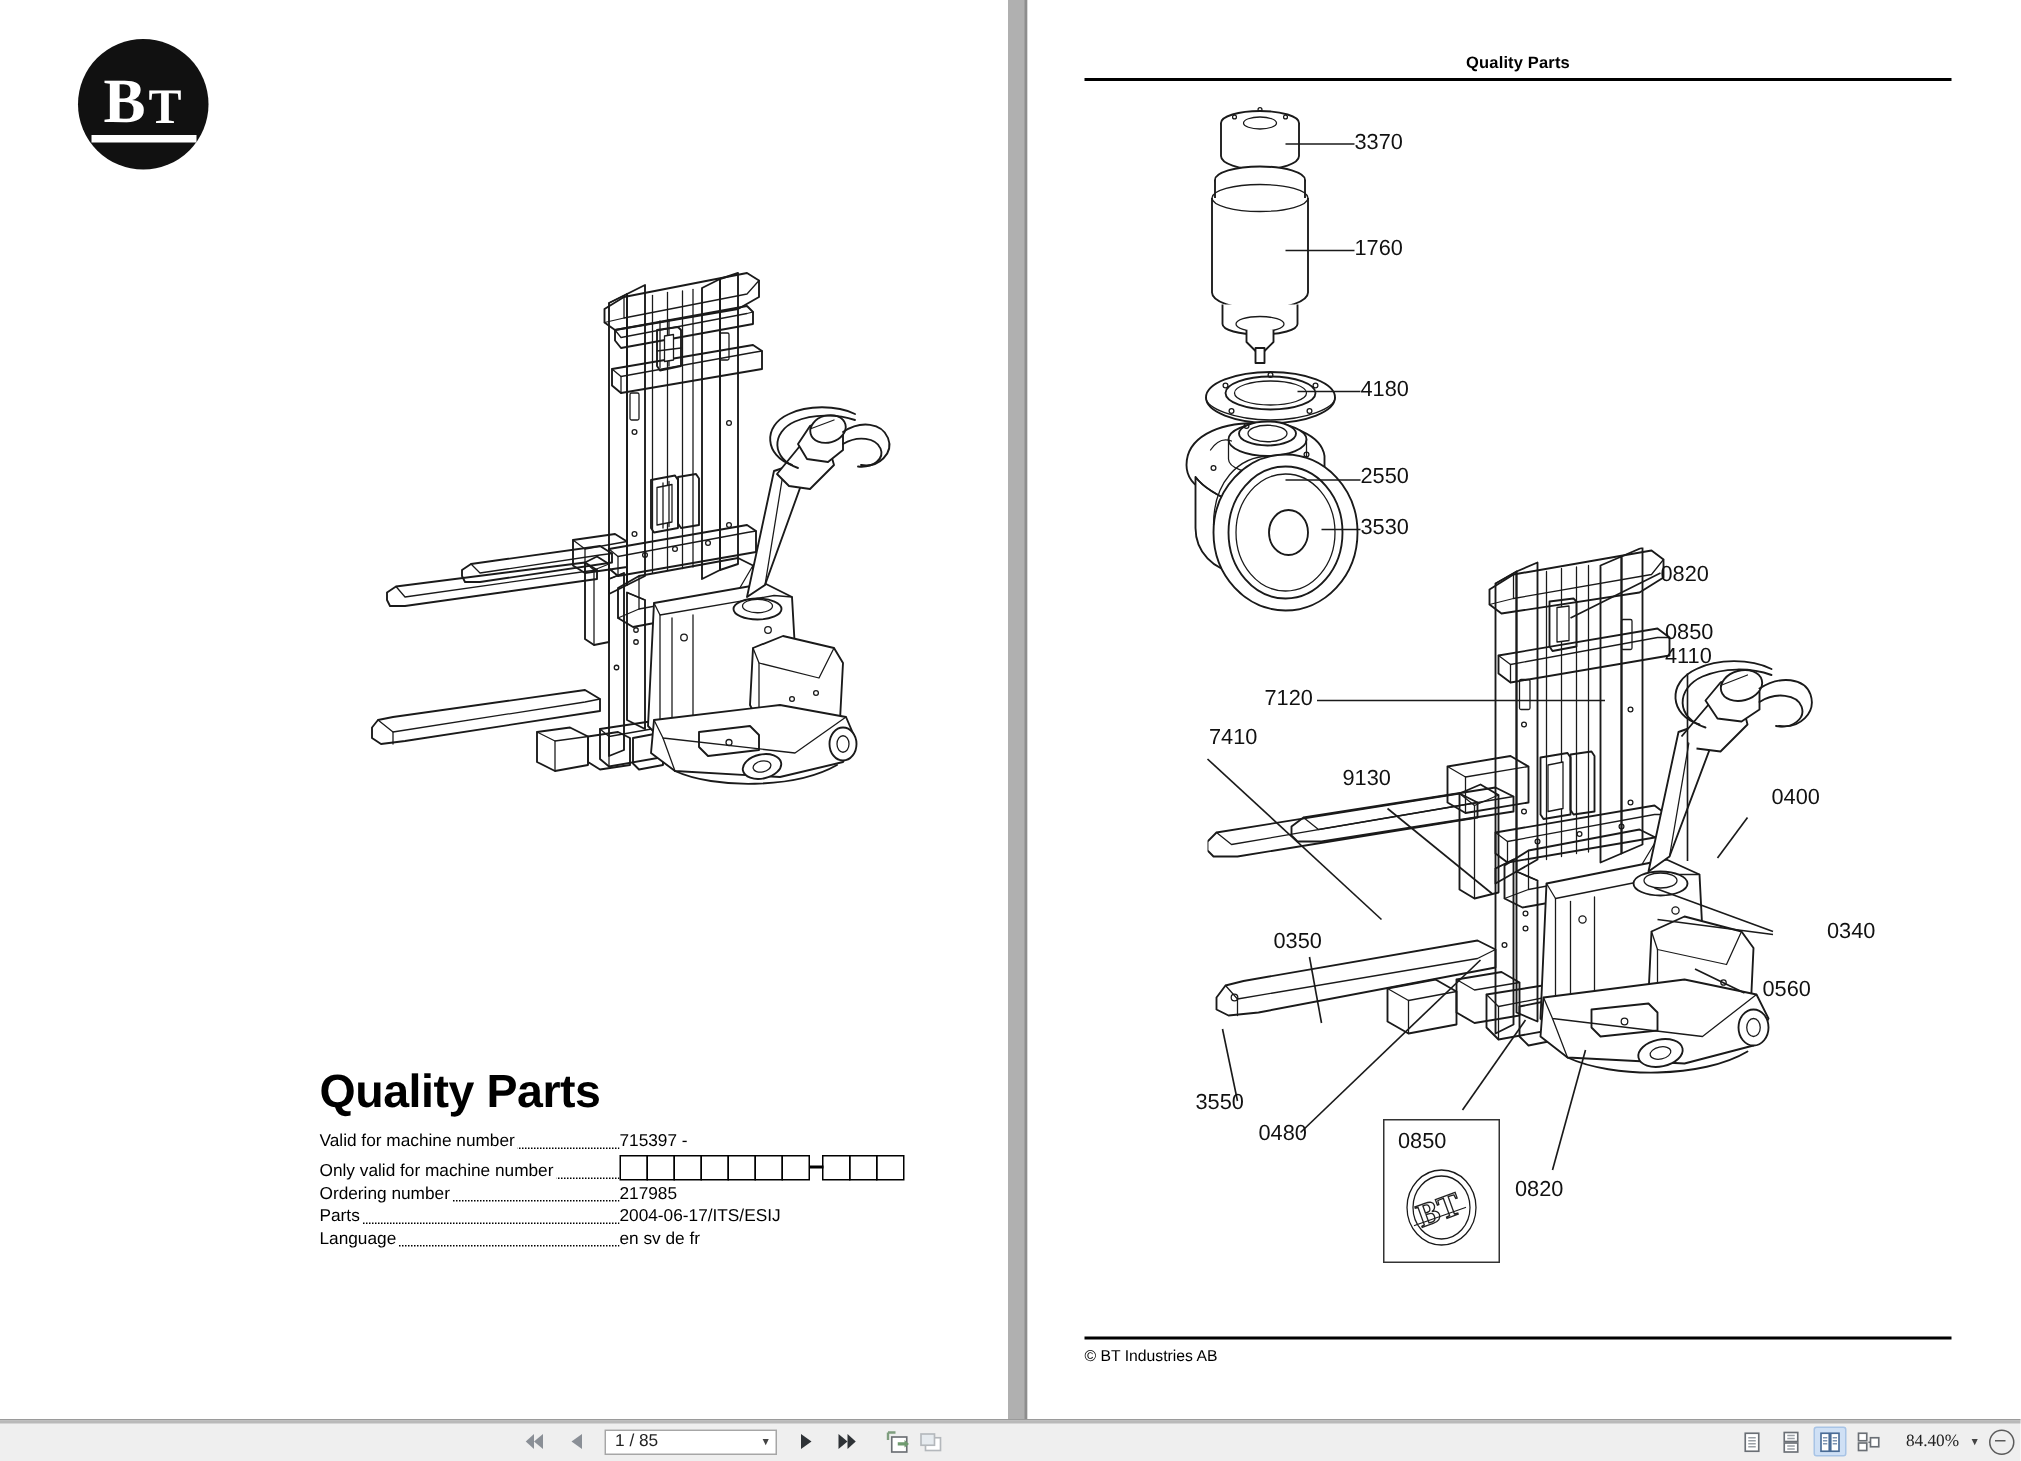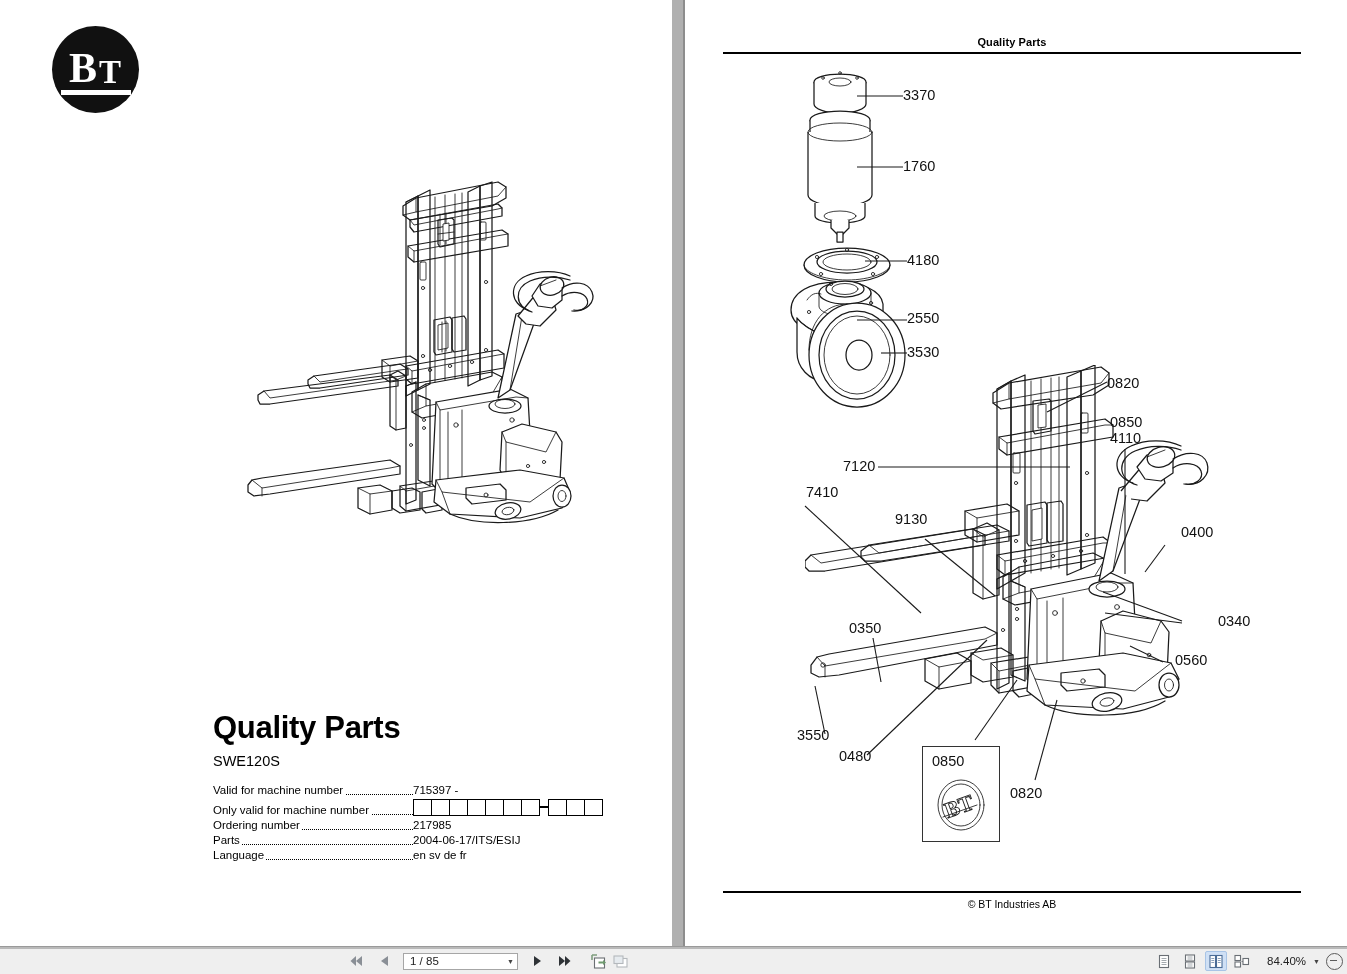--- a/index.html
+++ b/index.html
@@ -46,42 +46,42 @@
   .machine svg{display:block;}
   .ln{fill:none;stroke:#1a1a1a;stroke-width:1.25;stroke-linejoin:round;stroke-linecap:round;}
   .ln-t{fill:none;stroke:#1a1a1a;stroke-width:0.85;stroke-linejoin:round;stroke-linecap:round;}
   .fillw{fill:#ffffff;stroke:#1a1a1a;stroke-width:1.25;stroke-linejoin:round;}
   .fillw-t{fill:#ffffff;stroke:#1a1a1a;stroke-width:0.85;stroke-linejoin:round;}
 
   
   .pg-head{position:absolute;left:38px;top:36px;width:578px;text-align:center;}
   .pg-head .ttl{font-size:11px;font-weight:bold;color:#000;letter-spacing:0.1px;}
   .pg-head .rule{margin-top:4px;border-top:2.2px solid #000;}
-  .pg-foot{position:absolute;left:38px;bottom:36px;width:578px;text-align:center;}
+  .pg-foot{position:absolute;left:38px;bottom:36px;width:578px;}
   .pg-foot .rule{border-top:2.2px solid #000;margin-bottom:5px;}
   .pg-foot .txt{font-size:10.5px;color:#000;}
 
   
   .callout{position:absolute;font-size:14.5px;color:#111;white-space:pre;line-height:1.12;}
   .callouts svg{position:absolute;left:0;top:0;overflow:visible;}
   .leader{stroke:#1a1a1a;stroke-width:1.1;fill:none;}
 
   .inset-box{position:absolute;left:922px;top:746px;width:76px;height:94px;border:1.2px solid #333;background:#fff;}
   .inset-box .lbl{position:absolute;left:9px;top:6px;font-size:14.5px;color:#111;}
   .inset-logo{position:absolute;left:12px;top:26px;width:52px;height:60px;}
 
   
   .toolbar{
     position:absolute;left:0;top:946px;width:1347px;height:28px;
     background:#efefef;border-top:1px solid #9a9a9a;
     display:flex;align-items:center;
   }
   .toolbar::before{content:"";position:absolute;left:0;top:0;width:100%;height:2px;background:#b9b9b9;}
   .tb-center{position:absolute;left:345px;display:flex;align-items:center;gap:0px;}
-  .tb-right{position:absolute;right:4px;display:flex;align-items:center;}
+  .tb-right{position:absolute;right:4px;display:flex;align-items:center;font-family:Liberation Serif, serif;}
   .tb-btn{width:22px;height:22px;display:flex;align-items:center;justify-content:center;cursor:default;}
   .tb-btn svg{display:block;}
   .navgap{width:6px;}
   .page-input{
     width:115px;height:17px;margin:0 8px;border:1px solid #a6a6a6;background:#fff;
     display:flex;align-items:center;justify-content:space-between;
     font-size:11.5px;color:#222;padding:0 3px 0 6px;box-sizing:border-box;
   }
   .page-input .caret{font-size:7px;color:#444;}
   .viewmode{display:flex;align-items:center;gap:4px;margin-right:14px;}
@@ -223,21 +223,20 @@
         <ellipse class="fillw" cx="268" cy="341" rx="13" ry="8" transform="rotate(-12 268 341)"></ellipse>
         <ellipse class="ln-t" cx="268" cy="341" rx="6" ry="3.6" transform="rotate(-12 268 341)"></ellipse>
         <ellipse class="fillw" cx="322" cy="326" rx="9" ry="11"></ellipse>
         <ellipse class="ln-t" cx="322" cy="326" rx="4" ry="5.5"></ellipse>
         <path class="ln" d="M210 344 C236 356 290 356 318 340"></path>
       </svg>
     </div>
 
     <div class="title-block">
       <div class="doc-title">Quality Parts</div>
-      <div class="doc-model">SWE120S</div>
       <table class="meta-table">
           <tbody>
         <tr>
           <td class="meta-label">
             <span class="dots"></span><span class="lbl">Valid for machine number</span>
           </td>
           <td class="meta-value">715397 -</td>
         </tr>
         <tr>
           <td class="meta-label">

